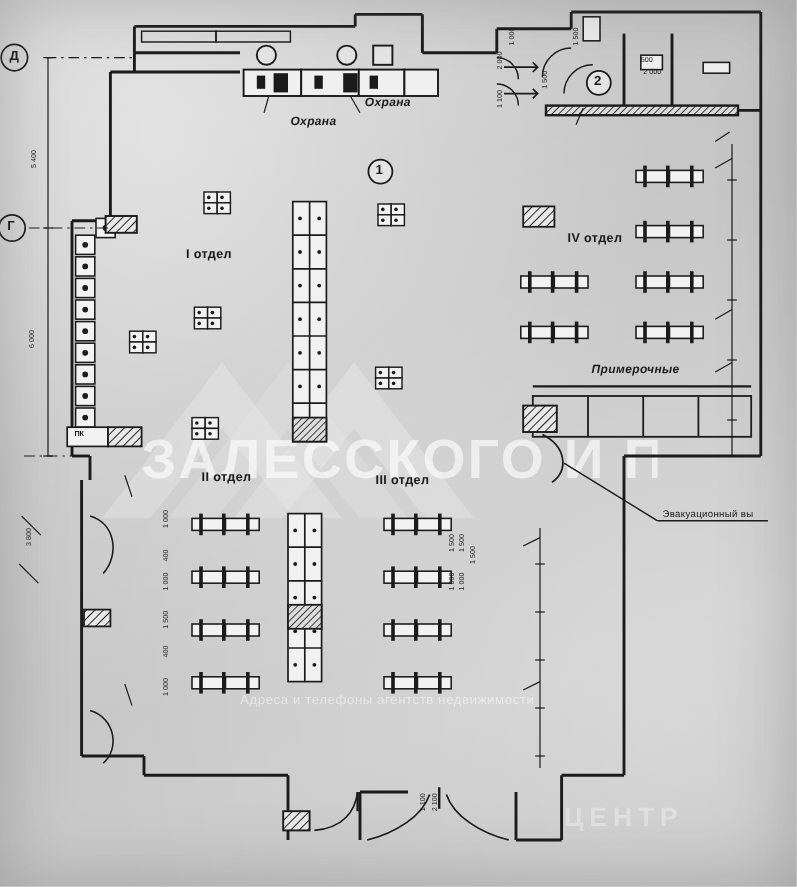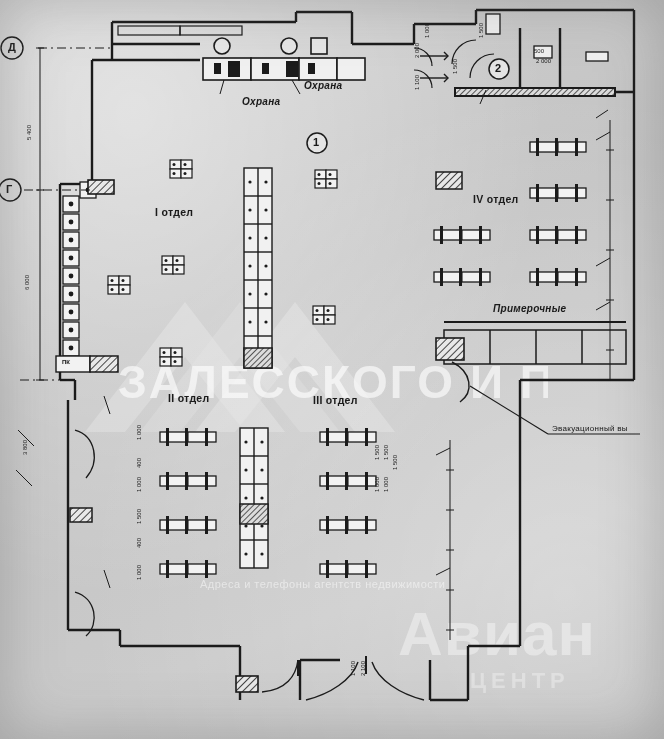--- a/index.html
+++ b/index.html
@@ -89,21 +89,20 @@
 
   <div id="paper-tint"></div>
 
   <svg class="wm" id="wm-logo" viewBox="0 0 330 200">
     <polygon points="10,200 110,70 210,200 170,200 110,125 50,200" fill="#ffffff" opacity=".55"></polygon>
     <polygon points="120,200 220,70 320,200 280,200 220,125 160,200" fill="#ffffff" opacity=".55"></polygon>
     <polygon points="65,200 165,70 265,200 225,200 165,125 105,200" fill="#ffffff" opacity=".35"></polygon>
   </svg>
   <div class="wm" id="wm-text-1">ЗАЛЕССКОГО И ПАРТНЁРЫ</div>
   <div class="wm" id="wm-text-2">Адреса и телефоны агентств недвижимости</div>
-  <div class="wm" id="wm-text-3">Авиан</div>
   <div class="wm" id="wm-text-4">ЦЕНТР</div>
 
   <svg id="plan-svg" viewBox="0 0 664 739">
     <defs>
       <pattern id="hatch" width="5" height="5" patternUnits="userSpaceOnUse" patternTransform="rotate(45)">
         <rect width="5" height="5" fill="#e8e8e8"></rect>
         <line x1="0" y1="0" x2="0" y2="5" stroke="#1b1b1b" stroke-width="1.6"></line>
       </pattern>
       <pattern id="hatch2" width="4" height="4" patternUnits="userSpaceOnUse" patternTransform="rotate(45)">
         <rect width="4" height="4" fill="#dcdcdc"></rect>

